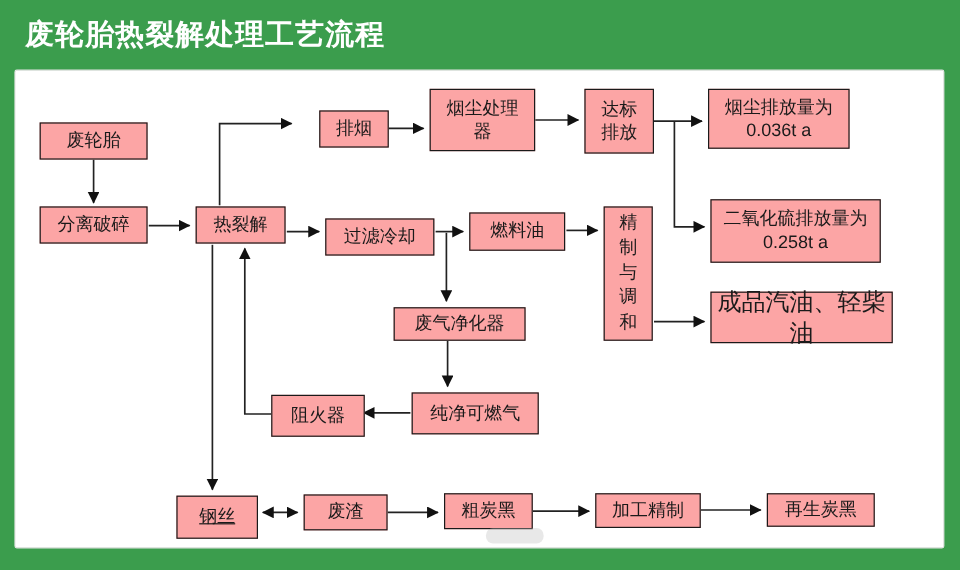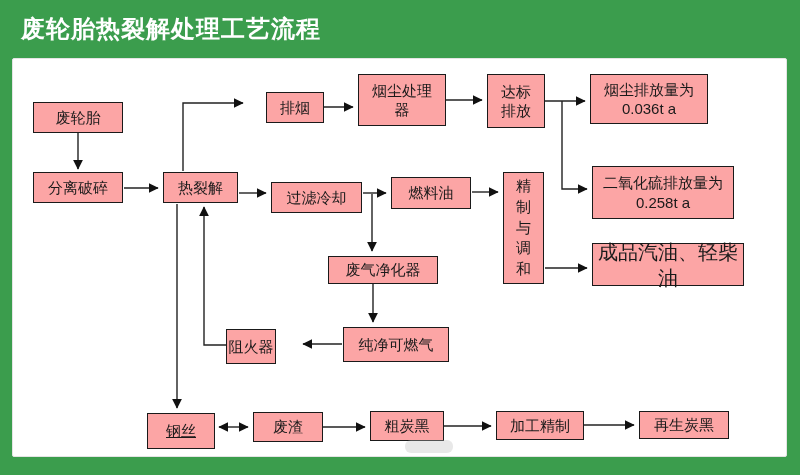--- a/index.html
+++ b/index.html
@@ -112,21 +112,21 @@
 <div class="node" style="left:592px;top:166px;width:142px;height:53px">
     <span class="node-label">二氧化硫排放量为
 0.258t a</span>
   </div>
 <div class="node" style="left:592px;top:243px;width:152px;height:43px">
     <span class="node-label big">成品汽油、轻柴油</span>
   </div>
 <div class="node" style="left:328px;top:256px;width:110px;height:28px">
     <span class="node-label">废气净化器</span>
   </div>
-<div class="node" style="left:226px;top:329px;width:50px;height:35px">
+<div class="node" style="left:226px;top:329px;width:78px;height:35px">
     <span class="node-label">阻火器</span>
   </div>
 <div class="node" style="left:343px;top:327px;width:106px;height:35px">
     <span class="node-label">纯净可燃气</span>
   </div>
 <div class="node" style="left:147px;top:413px;width:68px;height:36px">
     <span class="node-label underline">钢丝</span>
   </div>
 <div class="node" style="left:253px;top:412px;width:70px;height:30px">
     <span class="node-label">废渣</span>

